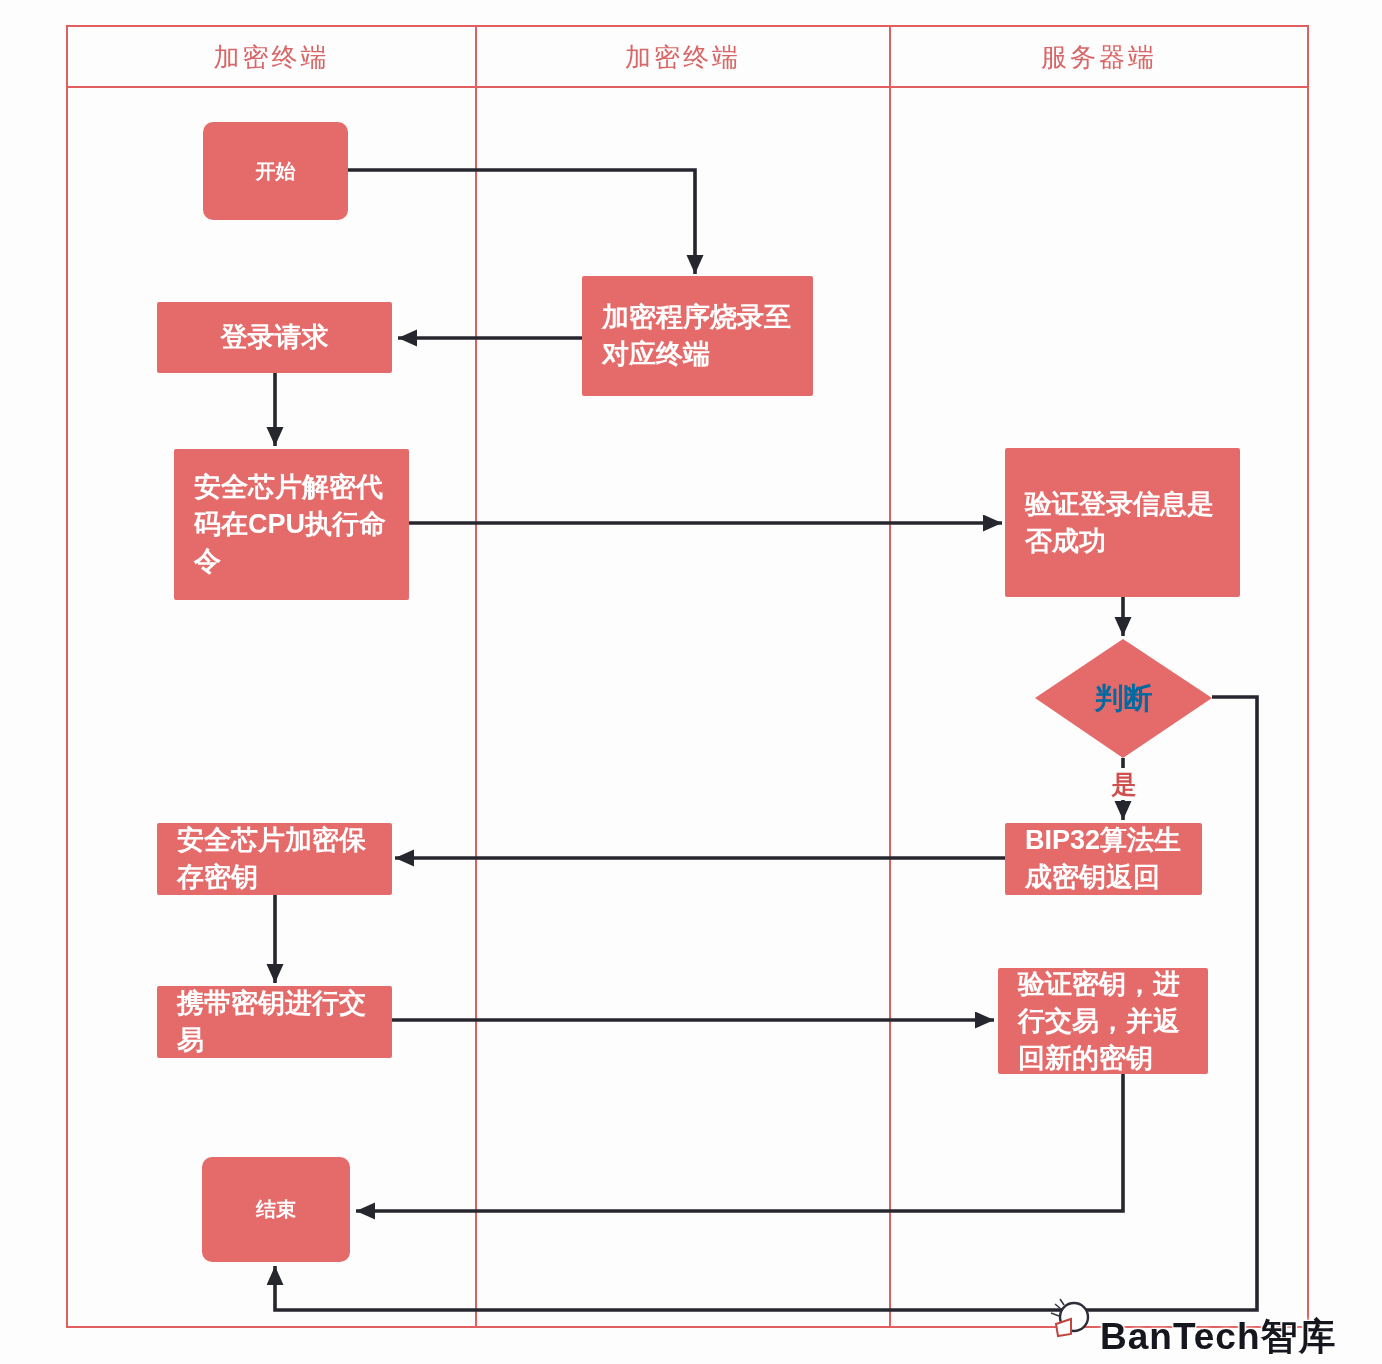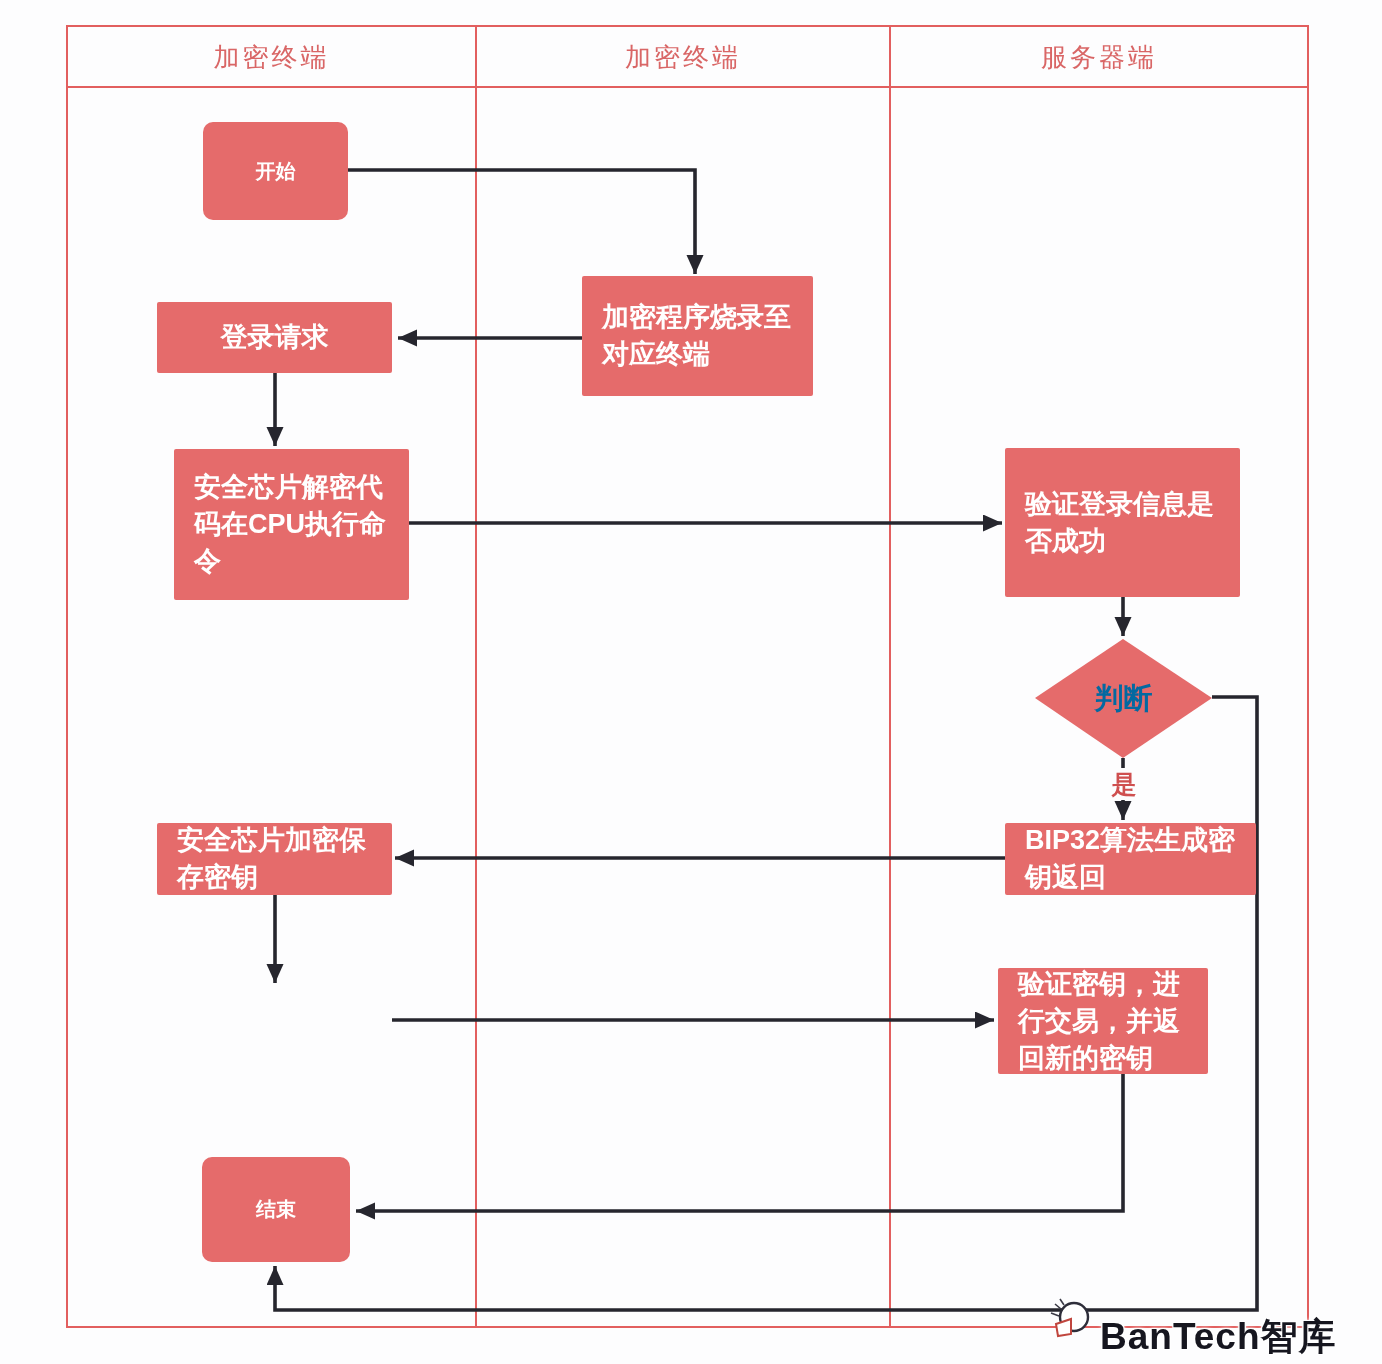--- a/index.html
+++ b/index.html
@@ -77,34 +77,37 @@
   </div>
   <div class="node center" style="left:157px;top:302px;width:235px;height:71px;">
     <span>登录请求</span>
   </div>
   <div class="node left" style="left:174px;top:449px;width:235px;height:151px;">
     <span>安全芯片解密代码在CPU执行命令</span>
   </div>
   <div class="node left" style="left:157px;top:823px;width:235px;height:72px;">
     <span>安全芯片加密保存密钥</span>
   </div>
+  <div class="node left" style="left:157px;top:986px;width:235px;height:72px;">
+    <span>携带密钥进行交易</span>
+  </div>
   <div class="node rounded center" style="left:202px;top:1157px;width:148px;height:105px;">
     <span>结束</span>
   </div>
 
   <div class="node left" style="left:582px;top:276px;width:231px;height:120px;">
     <span>加密程序烧录至对应终端</span>
   </div>
 
   <div class="node left" style="left:1005px;top:448px;width:235px;height:149px;">
     <span>验证登录信息是否成功</span>
   </div>
   <div class="judge-label" style="left:1035px;top:639px;width:177px;height:119px;">判断</div>
   <div class="yes-label" style="left:1103px;top:768px;width:42px;height:32px;">是</div>
-  <div class="node left" style="left:1005px;top:823px;width:251px;height:72px;">
+  <div class="node left" style="left:1005px;top:823px;width:197px;height:72px;">
     <span>BIP32算法生成密钥返回</span>
   </div>
   <div class="node left" style="left:998px;top:968px;width:210px;height:106px;">
     <span>验证密钥，进行交易，并返回新的密钥</span>
   </div>
 
   <div id="watermark" style="left:1046px;top:1276px;">
     <svg width="50" height="50" viewBox="0 0 50 50">
       <path d="M9,10 l6,5 M5,19 l8,3 M14,5 l4,6" stroke="#3a3a46" stroke-width="1.6" fill="none"></path>
       <circle cx="28" cy="23" r="14" fill="#ffffff" stroke="#2e2e3a" stroke-width="2.4"></circle>

